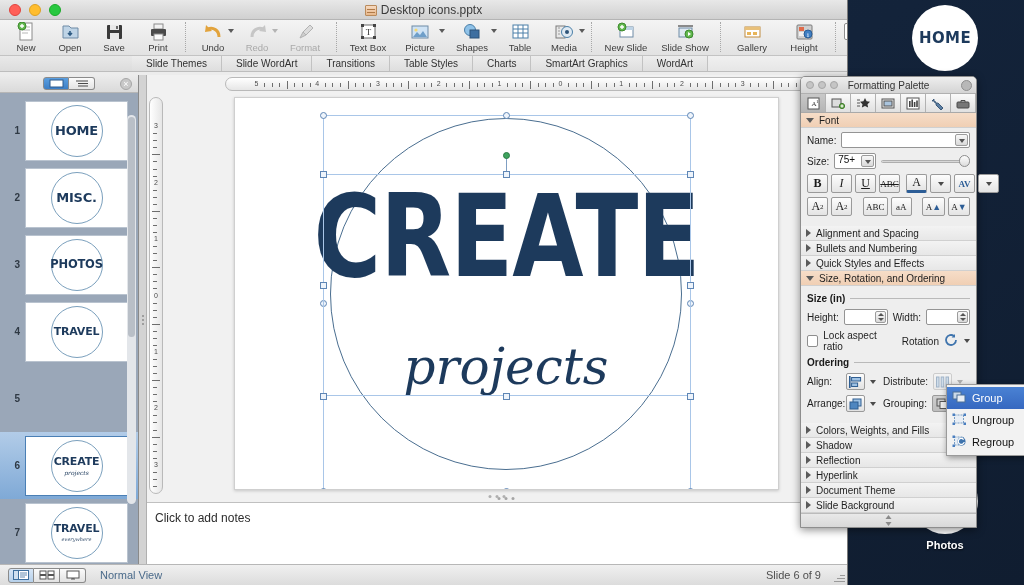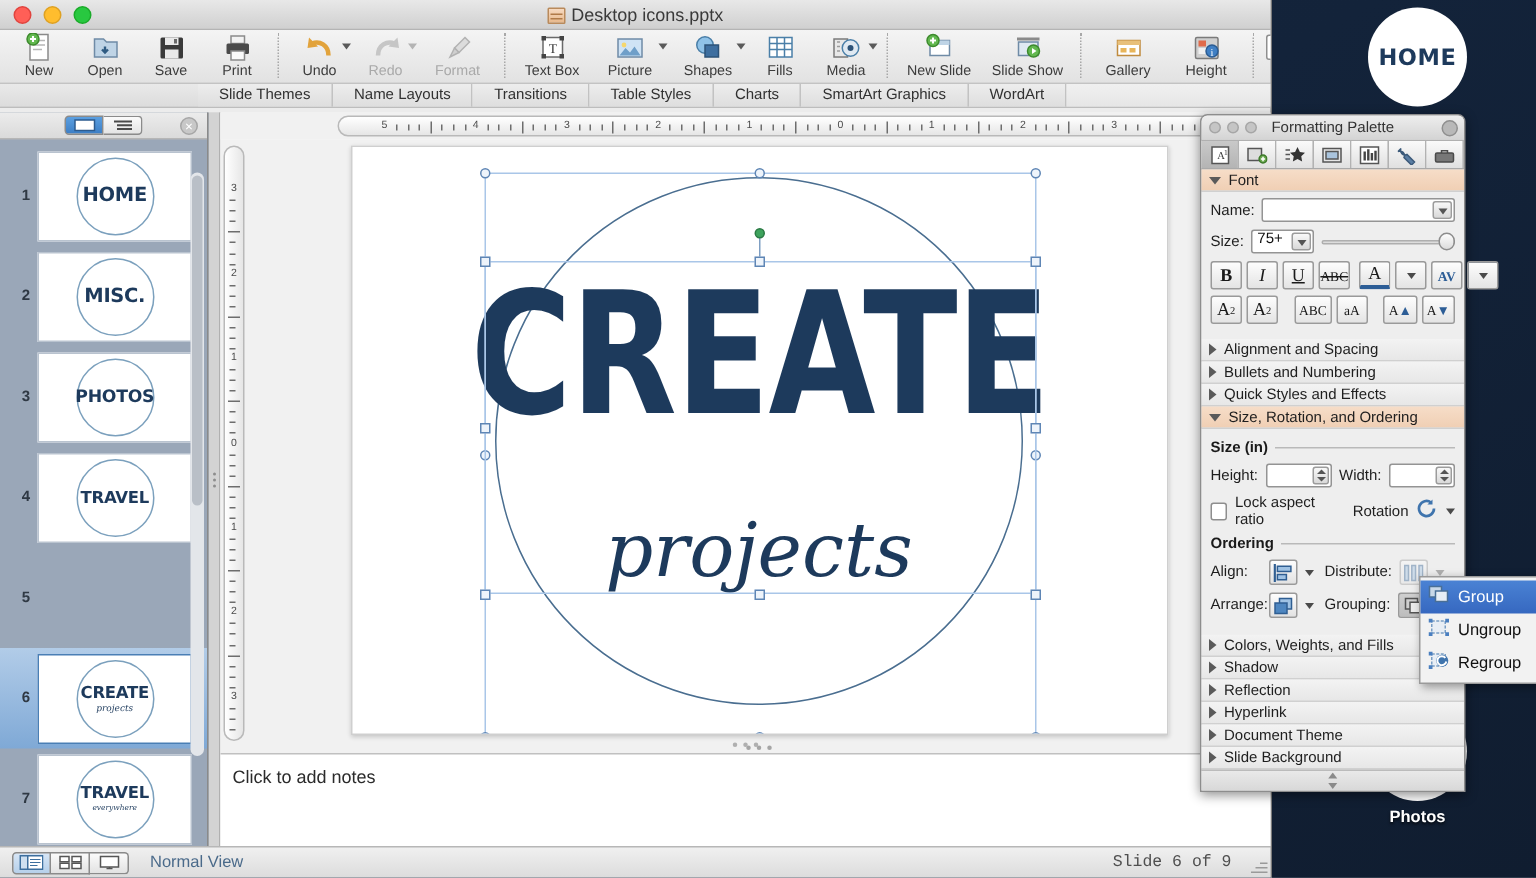--- a/index.html
+++ b/index.html
@@ -354,21 +354,21 @@
     border: 1px solid #8b8b8b;
     display: flex; align-items: center; justify-content: center;
     background: linear-gradient(#fbfbfb,#e2e2e2);
   }
   .vseg.first { border-radius: 3px 0 0 3px; background: linear-gradient(#d7e6f6,#b6d0ea); }
   .vseg.mid { border-left: none; }
   .vseg.last { border-radius: 0 3px 3px 0; border-left: none; }
   #view-name { margin-left: 14px; font-size: 11px; color: #4a6a8a; }
   #slide-count {
     position: absolute; right: 26px;
-    font-size: 11px; color: #4f4f4f; font-family: Liberation Mono, monospace;
+    font-size: 11px; color: #4f4f4f;
   }
   #resize-grip {
     position: absolute; right: 2px; bottom: 1px;
     width: 14px; height: 14px;
   }
   #resize-grip i {
     position: absolute; right: 0; height: 1px; background: #9a9a9a;
   }
 
   
@@ -679,21 +679,21 @@
         <span class="lbl">Shapes</span>
         <span class="tb-caret"></span>
       </div>
       <div class="tb-item">
         <span class="ico">
           <svg width="19" height="20" viewBox="0 0 19 20">
               <rect x="2" y="3" width="15" height="13" fill="#fff" stroke="#4a7fa8"></rect>
               <path d="M2 7h15M2 11h15M7 3v13M12 3v13" stroke="#4a7fa8"></path>
             </svg>
         </span>
-        <span class="lbl">Fills</span>
+        <span class="lbl">Table</span>
       </div>
       <div class="tb-item">
         <span class="ico">
           <svg width="21" height="20" viewBox="0 0 21 20">
               <rect x="2" y="4" width="9" height="12" fill="#e8e8e8" stroke="#7a7a7a"></rect>
               <path d="M4 6h2M4 9h2M4 12h2" stroke="#9a9a9a"></path>
               <circle cx="13" cy="10" r="5.5" fill="#dfe9f2" stroke="#4a7fa8"></circle>
               <circle cx="13" cy="10" r="2" fill="#2d5378"></circle>
             </svg>
         </span>
@@ -763,21 +763,21 @@
           
         </div>
 
       </div>
     </div>
 
   </div>
 
   <div id="tabbar">
     <div class="tab">Slide Themes</div>
-    <div class="tab">Name Layouts</div>
+    <div class="tab">Slide WordArt</div>
     <div class="tab">Transitions</div>
     <div class="tab">Table Styles</div>
     <div class="tab">Charts</div>
     <div class="tab">SmartArt Graphics</div>
     <div class="tab">WordArt</div>
     <div class="tab-filler"></div>
   </div>
 
   <div id="body-area">
 

